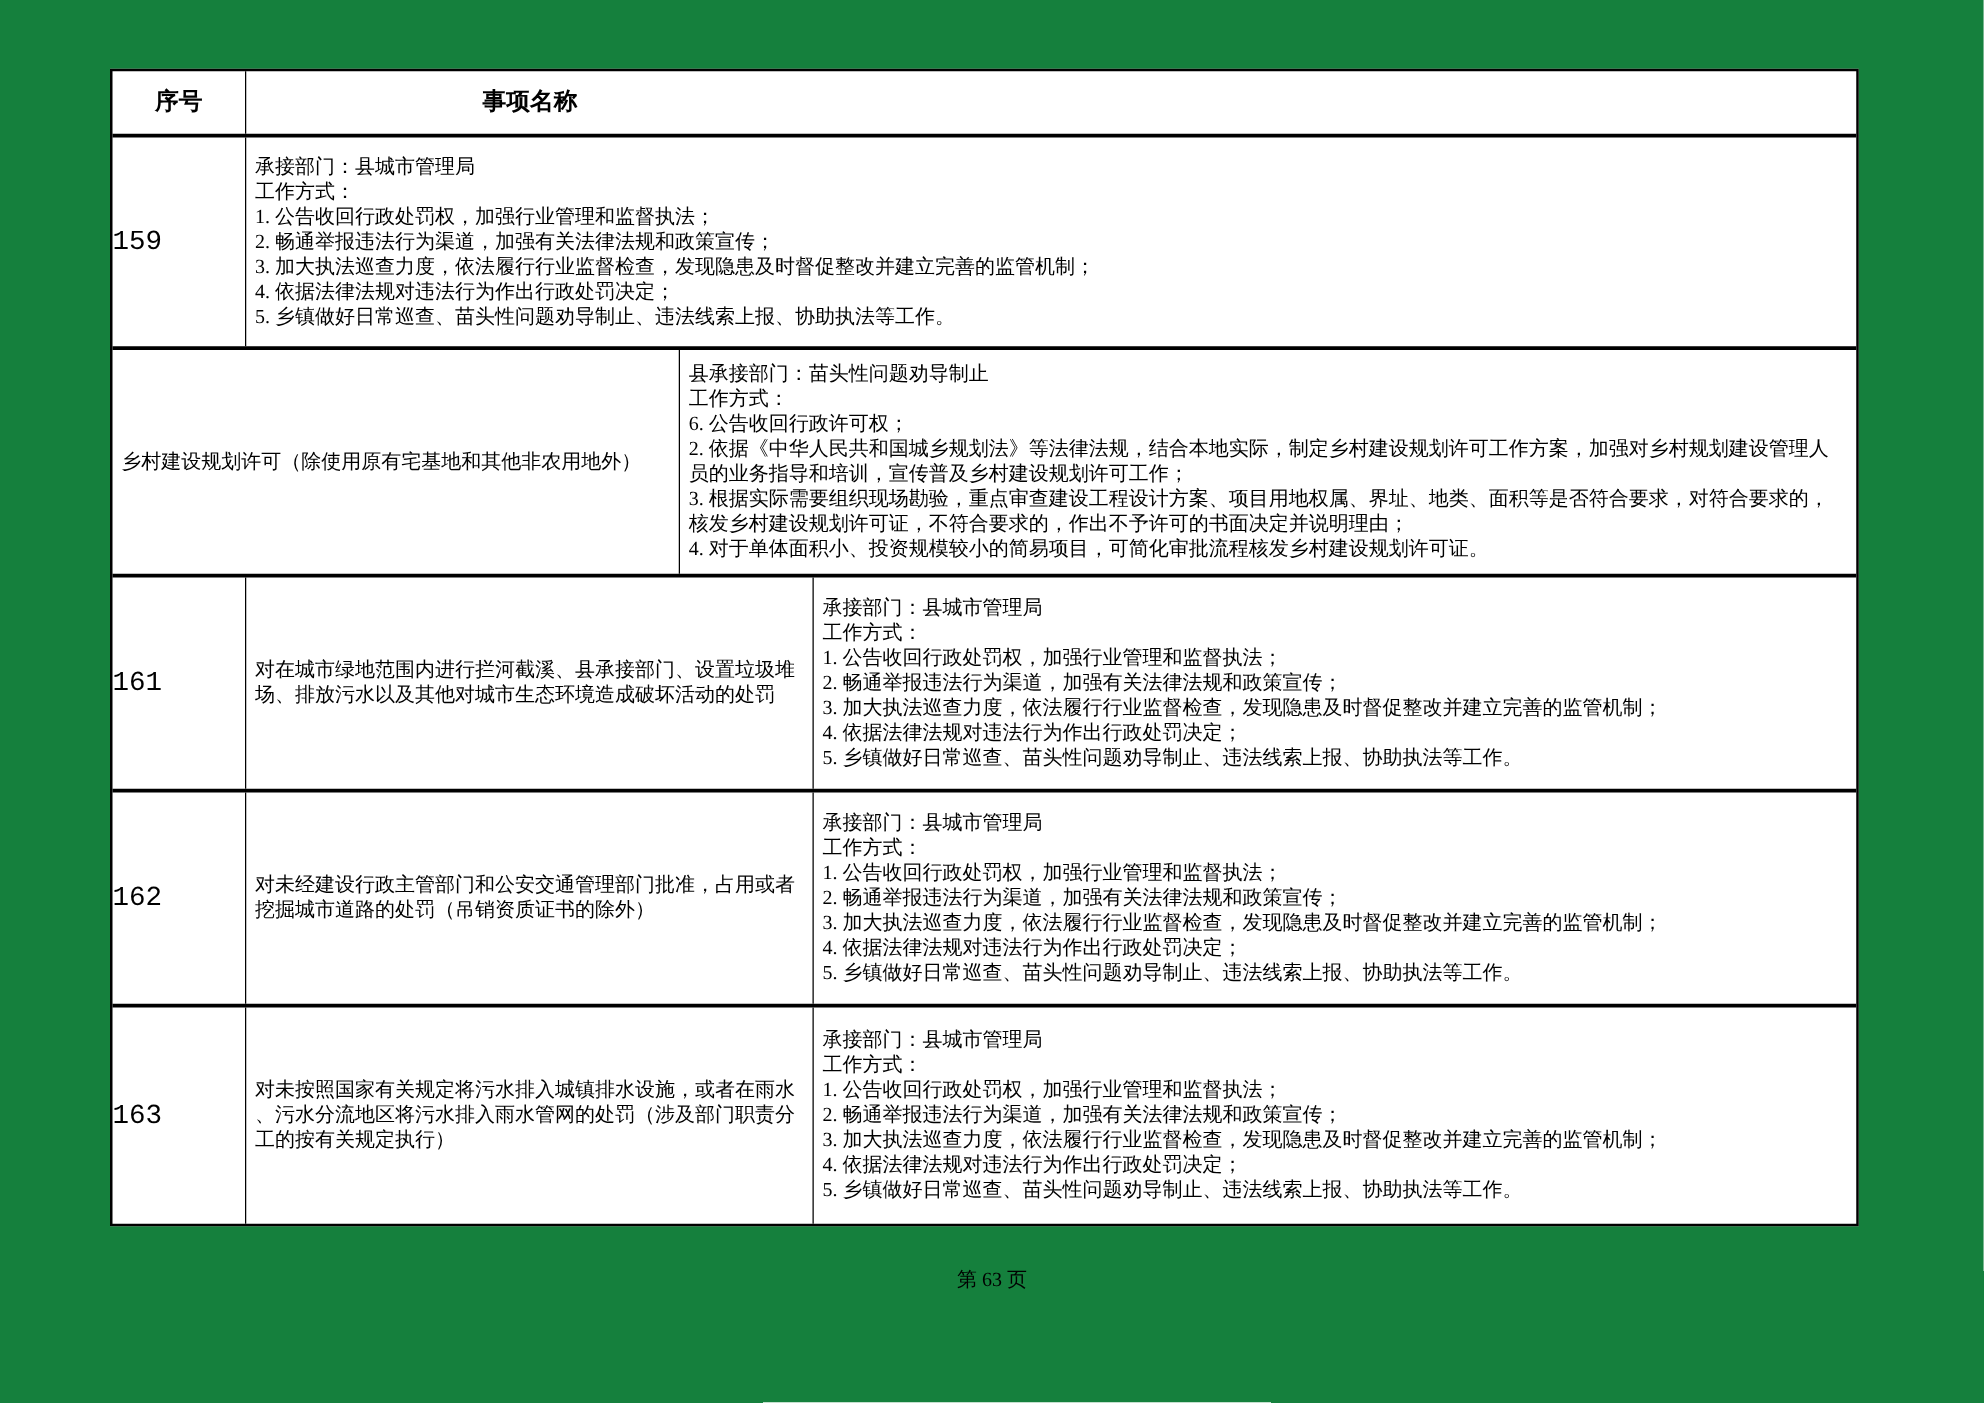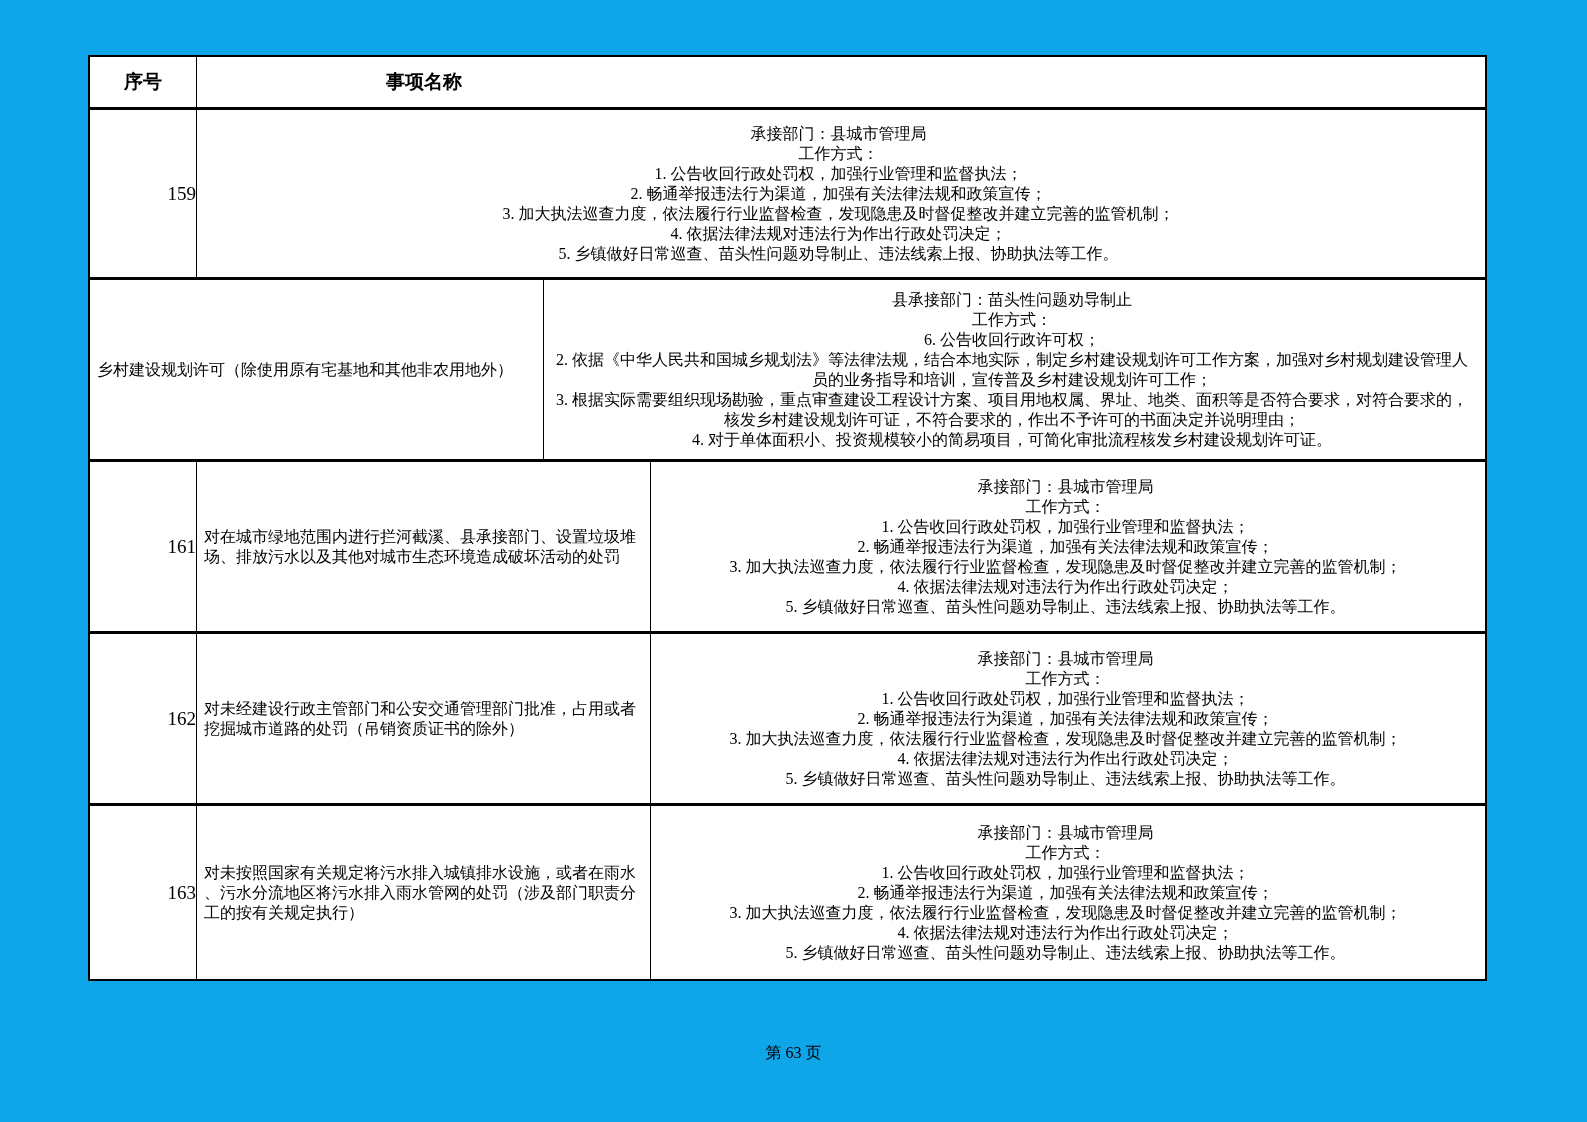--- a/index.html
+++ b/index.html
@@ -8,21 +8,21 @@
     background: #ffffff;
     width: 1587px;
     height: 1122px;
     font-family: "Liberation Serif", "DejaVu Serif", serif;
     color: #000000;
   }
   .page {
     position: relative;
     width: 1587px;
     height: 1122px;
-    background: #0ea5e9;
+    background: #15803d;
     overflow: hidden;
   }
   .doc-table {
     position: absolute;
     left: 88px;
     top: 55px;
     width: 1399px;
     border: 2px solid #000000;
     box-sizing: border-box;
     background: #ffffff;
@@ -39,59 +39,59 @@
   }
   .cell {
     box-sizing: border-box;
     border-right: 1px solid #000000;
     display: flex;
     flex-direction: column;
     justify-content: center;
   }
   .cell:last-child { border-right: none; }
 
-  .c1 { width: 107px; align-items: flex-end; text-align: center; font-size: 19px; }
+  .c1 { width: 107px; align-items: flex-start; text-align: center; font-size: 22px; font-family: Liberation Mono, monospace; }
   .c2 {
     width: 454px;
     padding: 6px 10px 6px 7px;
     font-size: 16px;
     line-height: 20px;
     word-break: break-all;
     line-break: anywhere;
     text-align: left;
   }
   .c3 {
     flex: 1;
     padding: 6px 12px 6px 7px;
     font-size: 16px;
     line-height: 20px;
     word-break: break-all;
     line-break: anywhere;
-    text-align: center;
+    text-align: left;
   }
   .header-row .cell {
     font-family: "Liberation Sans", "DejaVu Sans", sans-serif;
     font-weight: bold;
     font-size: 19px;
     align-items: center;
     justify-content: center;
     text-align: center;
     padding: 0;
     line-height: 22px;
   }
   .r159 { min-height: 170px; }
   .r160 { min-height: 182px; }
   .r161 { min-height: 172px; }
   .r162 { min-height: 172px; }
   .r163 { min-height: 176px; }
 
   .page-footer {
     position: absolute;
     left: 0;
-    top: 1043px;
+    top: 1014px;
     width: 1587px;
     text-align: center;
     font-size: 16px;
   }
 </style>
 </head>
 <body>
 
 <div class="page">
 

